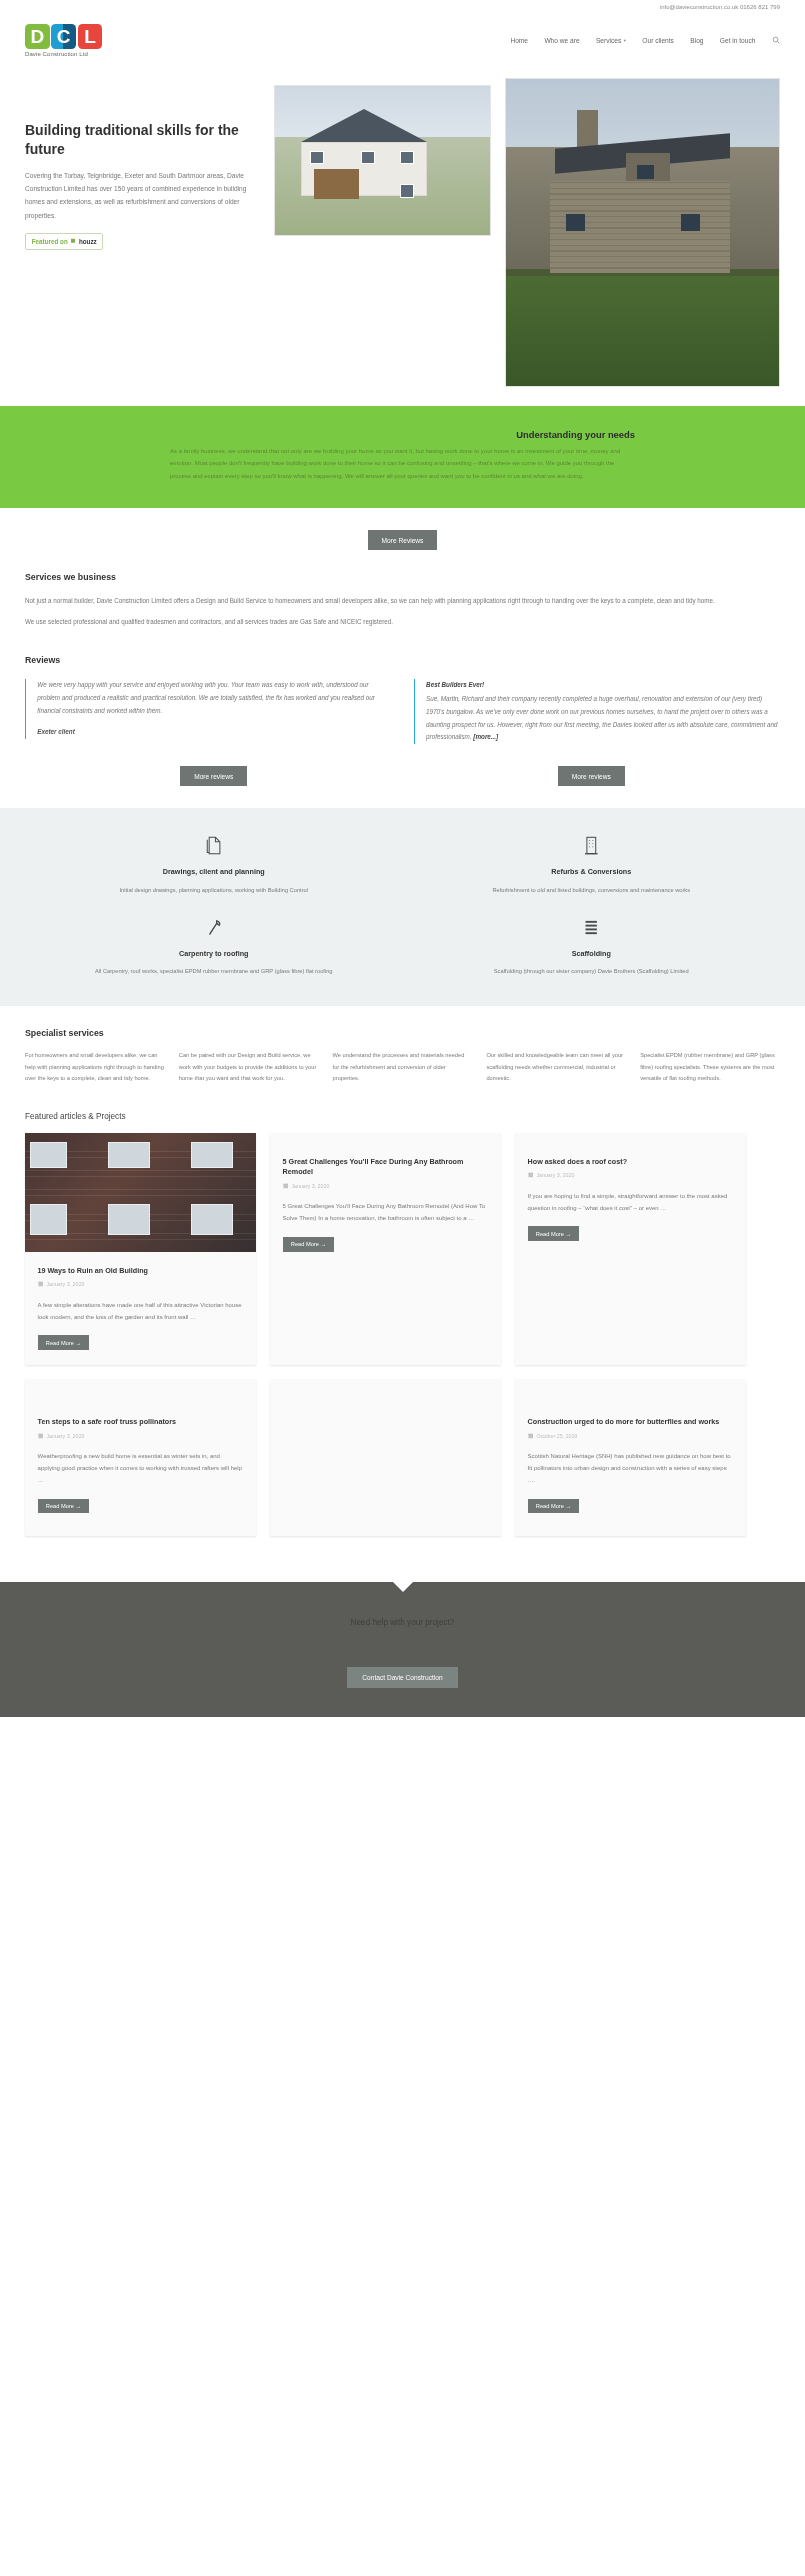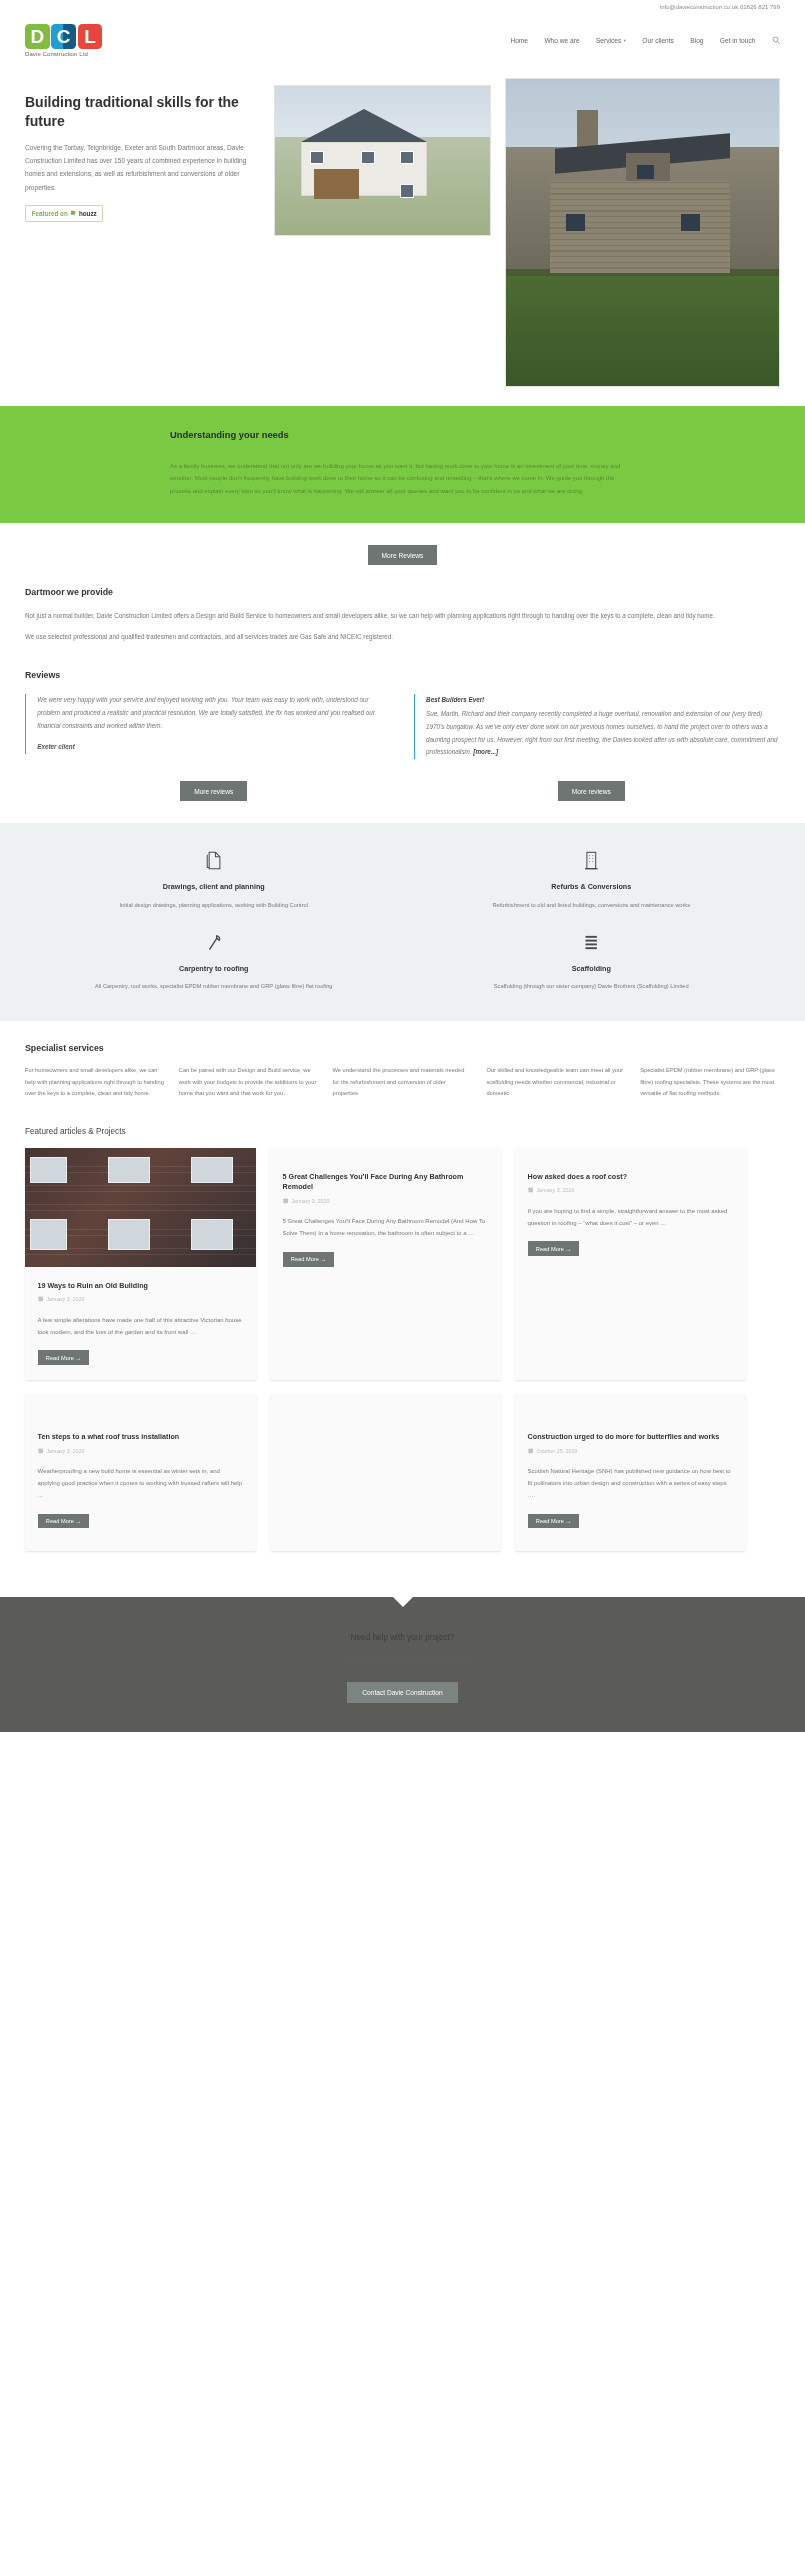--- a/index.html
+++ b/index.html
@@ -68,20 +68,21 @@
     gap: 14px;
     align-items: flex-start;
   }
   .hero-left { width: 239px; padding-top: 8.8px; }
   .hero-title {
     font-size: 14px;
     line-height: 1.3;
     font-weight: 700;
     color: #333;
     margin-bottom: 11.3px;
+    margin-top: 28px;
   }
   .hero-text {
     font-size: 6.6px;
     line-height: 2.0;
     color: #777;
     margin-bottom: 11.3px;
   }
   .houzz-badge {
     display: inline-flex;
     align-items: center;
@@ -169,21 +170,22 @@
 
   
   .green-sec {
     background: #7ac943;
     padding: 22.6px 0 25px 0;
     margin-top: 19px;
   }
   .green-inner { width: 465px; margin: 0 auto; }
   .green-title {
     font-size: 9.4px; font-weight: 700; color: #2d2d2d;
-    margin-bottom: 20px;
+    margin-bottom: 5px;
+    text-align: right;
   }
   .green-text {
     font-size: 6px; line-height: 2.1; color: #5b8a32;
     text-align: left;
   }
 
   
   .mid-block { padding: 22.6px 0 0 0; text-align: center; }
   .btn-grey {
     display: inline-block;
@@ -377,21 +379,21 @@
     <div class="green-title">Understanding your needs</div>
     <div class="green-text">As a family business, we understand that not only are we building your home as you want it, but having work done to your home is an investment of your time, money and emotion. Most people don't frequently have building work done to their home so it can be confusing and unsettling – that's where we come in. We guide you through the process and explain every step so you'll know what is happening. We will answer all your queries and want you to be confident in us and what we are doing.</div>
   </div>
 </div>
 
 <div class="mid-block">
   <button class="btn-grey">More Reviews</button>
 </div>
 
 <div class="section-pad">
-  <div class="sec-h">Dartmoor we provide</div>
+  <div class="sec-h">Services we business</div>
   <div class="body-p">Not just a normal builder, Davie Construction Limited offers a Design and Build Service to homeowners and small developers alike, so we can help with planning applications right through to handing over the keys to a complete, clean and tidy home.</div>
   <div class="body-p">We use selected professional and qualified tradesmen and contractors, and all services trades are Gas Safe and NICEIC registered.</div>
 </div>
 
 <div class="section-pad" style="padding-top:17.6px;">
   <div class="sec-h">Reviews</div>
 
   <div class="reviews-grid">
     <div class="review-col">
       <div class="quote">
@@ -550,21 +552,21 @@
         <div class="card-excerpt">If you are hoping to find a simple, straightforward answer to the most asked question in roofing – “what does it cost” – or even …</div>
         <button class="btn-read">Read More  →</button>
       </div>
     </div>
   </div>
 
   <div class="cards row2">
 
     <div class="card">
       <div class="card-body" style="padding-top:38px;">
-        <div class="card-title">Ten steps to a what roof truss installation</div>
+        <div class="card-title">Ten steps to a safe roof truss pollinators</div>
         <div class="card-date">
           <svg class="cal-ic" viewBox="0 0 14 14" fill="#c4c4c4">
             <rect x="1" y="2" width="12" height="11" rx="1"></rect>
               <rect x="1" y="2" width="12" height="3"></rect>
           </svg>
           <span>January 3, 2020</span>
         </div>
         <div class="card-excerpt">Weatherproofing a new build home is essential as winter sets in, and applying good practice when it comes to working with trussed rafters will help …</div>
         <button class="btn-read">Read More  →</button>
       </div>

